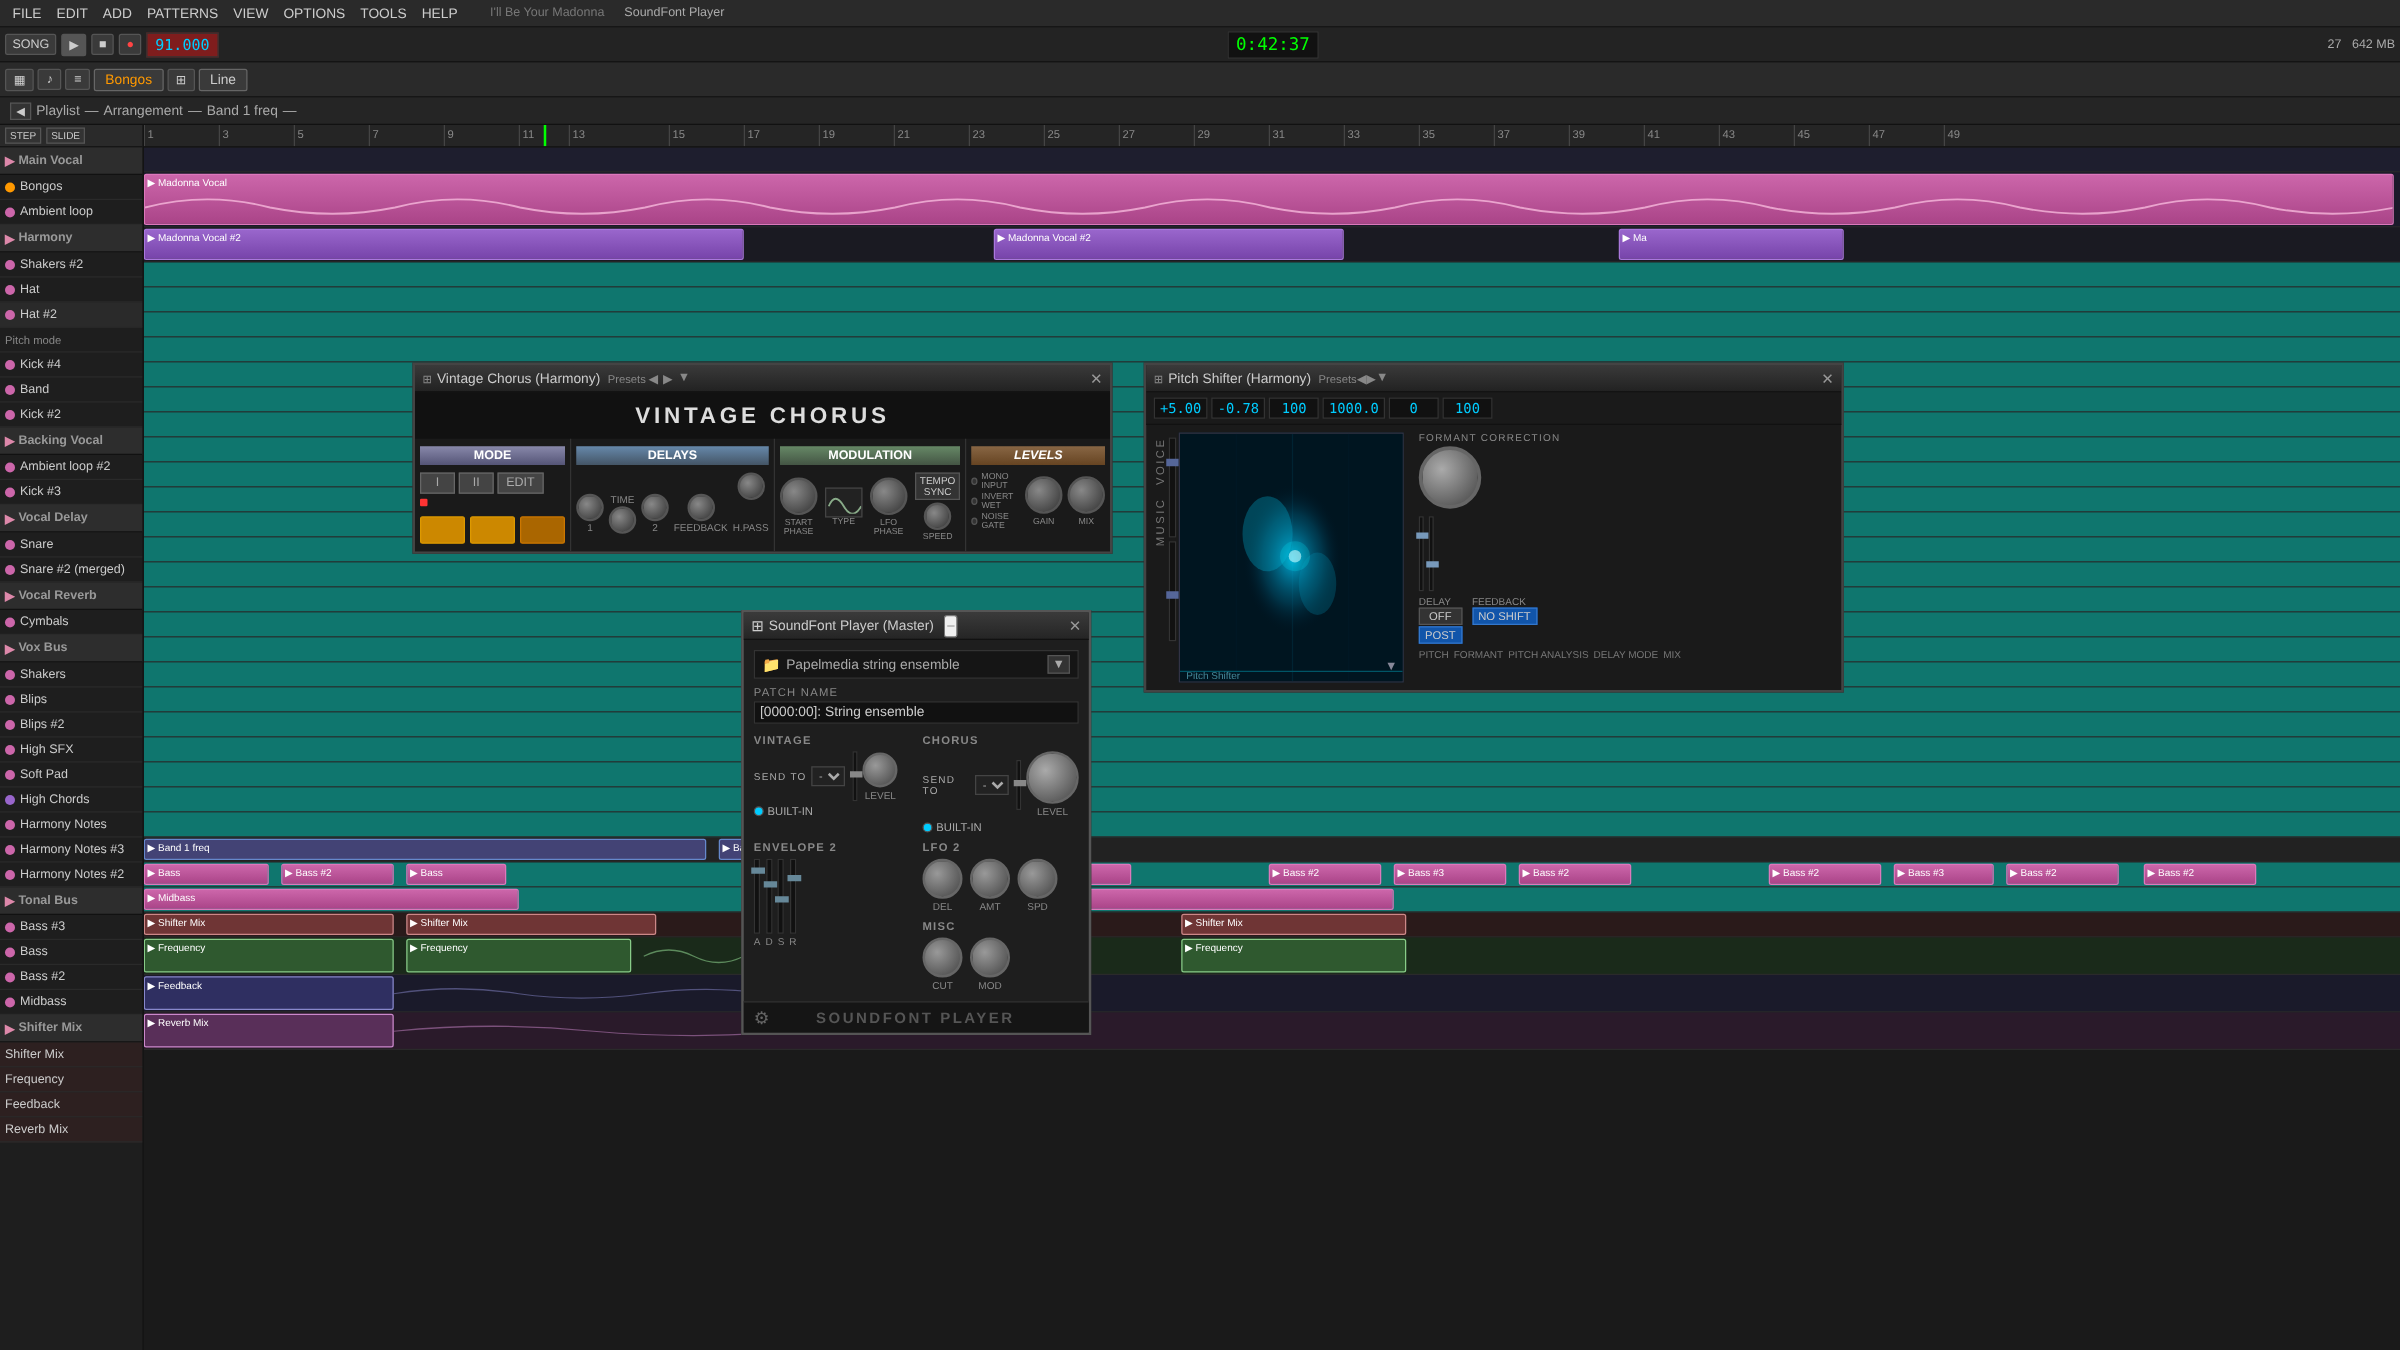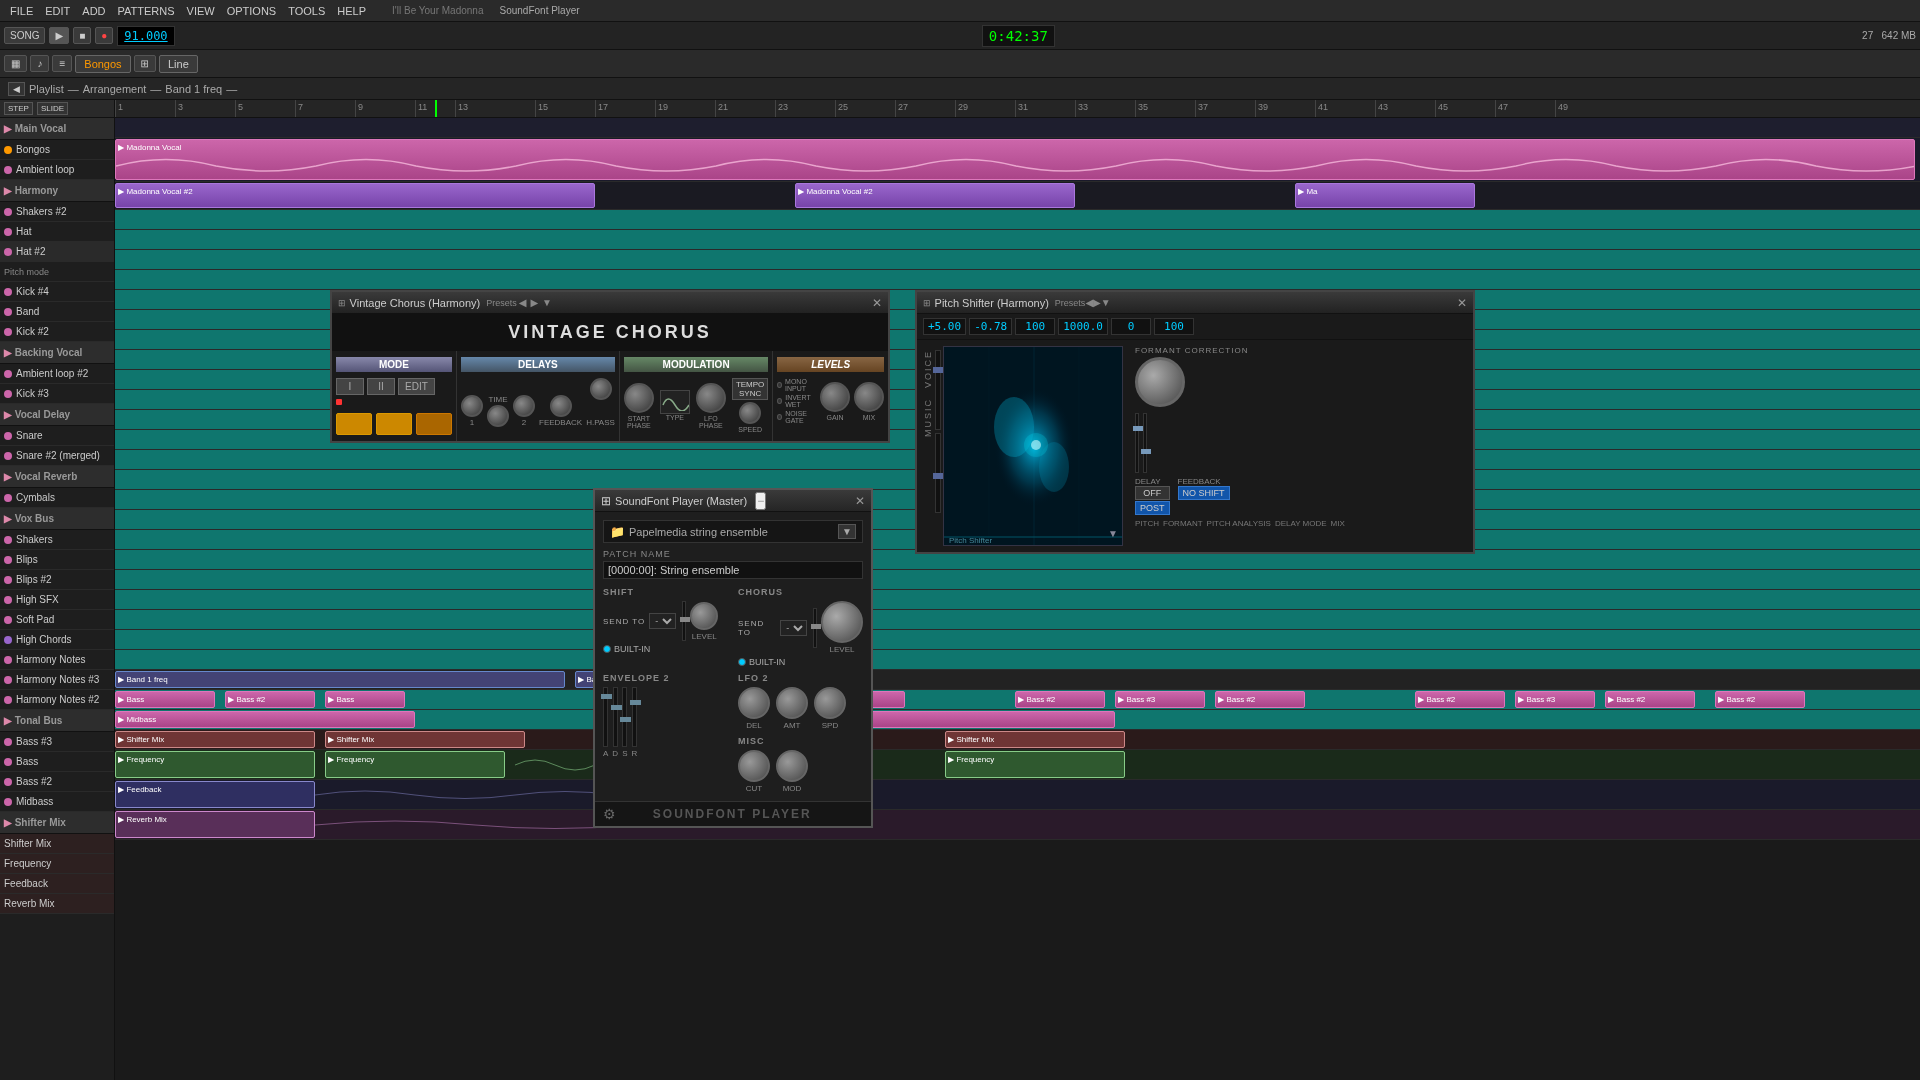--- a/index.html
+++ b/index.html
@@ -6,21 +6,21 @@
     body { width: 1920px; height: 1080px; overflow: hidden; background: #1a1a1a; font-family: Arial, sans-serif; font-size: 11px; color: #ccc; }
 
     
     #menubar { background: #2a2a2a; height: 22px; display: flex; align-items: center; padding: 0 4px; border-bottom: 1px solid #111; }
     .menu-item { color: #ccc; font-size: 11px; padding: 2px 6px; cursor: pointer; }
 
     
     #transport { background: #232323; height: 28px; display: flex; align-items: center; padding: 0 4px; border-bottom: 1px solid #111; gap: 4px; }
     .transport-btn { background: #3a3a3a; border: 1px solid #555; color: #ccc; font-size: 10px; padding: 2px 5px; cursor: pointer; border-radius: 2px; }
     .time-display { background: #111; color: #0f0; font-family: monospace; font-size: 14px; padding: 2px 6px; border: 1px solid #333; }
-    .bpm-display { background: #000000; color: #0cf; font-family: monospace; font-size: 12px; padding: 2px 6px; border: 1px solid #333; text-decoration: underline; }
+    .bpm-display { background: #7f1d1d; color: #0cf; font-family: monospace; font-size: 12px; padding: 2px 6px; border: 1px solid #333; }
 
     
     #toolbar2 { background: #2a2a2a; height: 28px; display: flex; align-items: center; padding: 0 4px; border-bottom: 1px solid #111; gap: 3px; }
     .tool-btn { background: #3a3a3a; border: 1px solid #555; color: #ccc; font-size: 10px; padding: 2px 6px; cursor: pointer; border-radius: 2px; }
     .instrument-display { background: #3a3a3a; border: 1px solid #666; color: #ff9900; font-size: 11px; padding: 2px 8px; border-radius: 2px; }
 
     
     #breadcrumb { background: #252525; height: 22px; display: flex; align-items: center; padding: 0 8px; border-bottom: 1px solid #111; font-size: 11px; color: #aaa; gap: 4px; }
 
     
@@ -720,21 +720,21 @@
           <span class="sf-file-name">Papelmedia string ensemble</span>
           <button style="background:#333;border:1px solid #555;color:#aaa;font-size:10px;padding:1px 3px;cursor:pointer">▼</button>
         </div>
         
         <div class="sf-patch-label">PATCH NAME</div>
         <input type="text" class="sf-patch-value" value="[0000:00]: String ensemble" style="">
         
         <div class="sf-two-col">
 
           <div class="sf-col">
-            <div class="sf-section-title">SHIFT</div>
+            <div class="sf-section-title">VINTAGE</div>
             <div style="display:flex;align-items:center;gap:4px;margin-bottom:3px">
               <span class="sf-sendto">SEND TO</span>
               <select style="background:#222;border:1px solid #444;color:#aaa;font-size:9px;padding:1px">
                 <option>-</option>
               </select>
 
               <div style="width:4px;height:40px;background:#111;border:1px solid #333;position:relative;margin-left:2px">
                 <div style="position:absolute;width:10px;height:5px;background:#888;left:-3px;top:40%;cursor:pointer"></div>
               </div>
 

